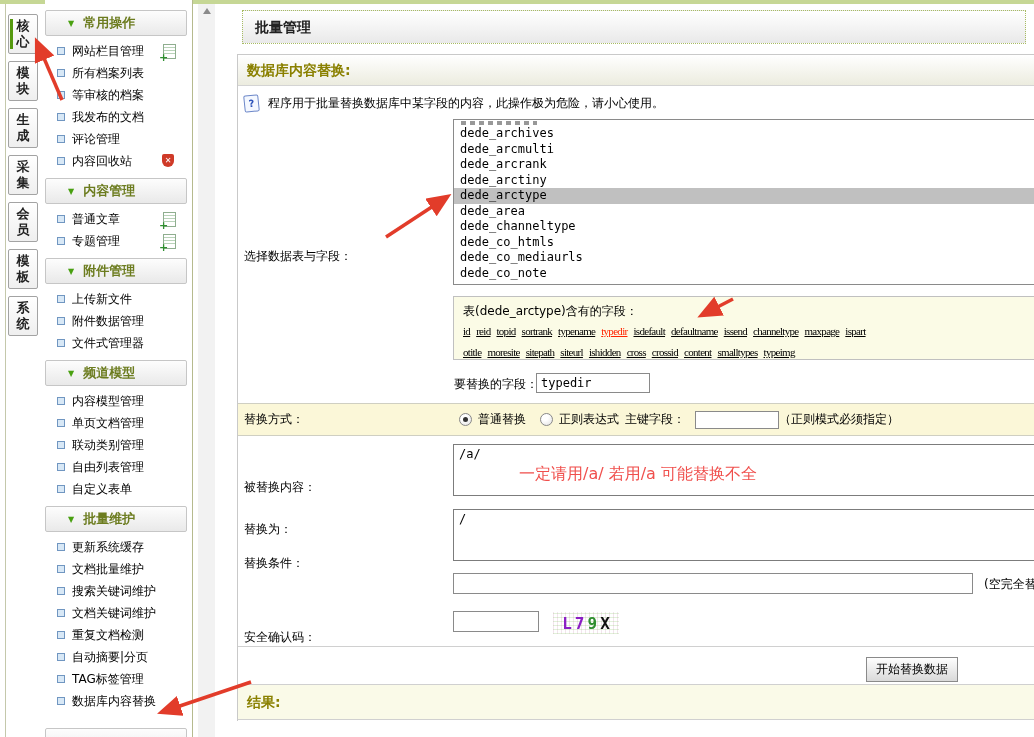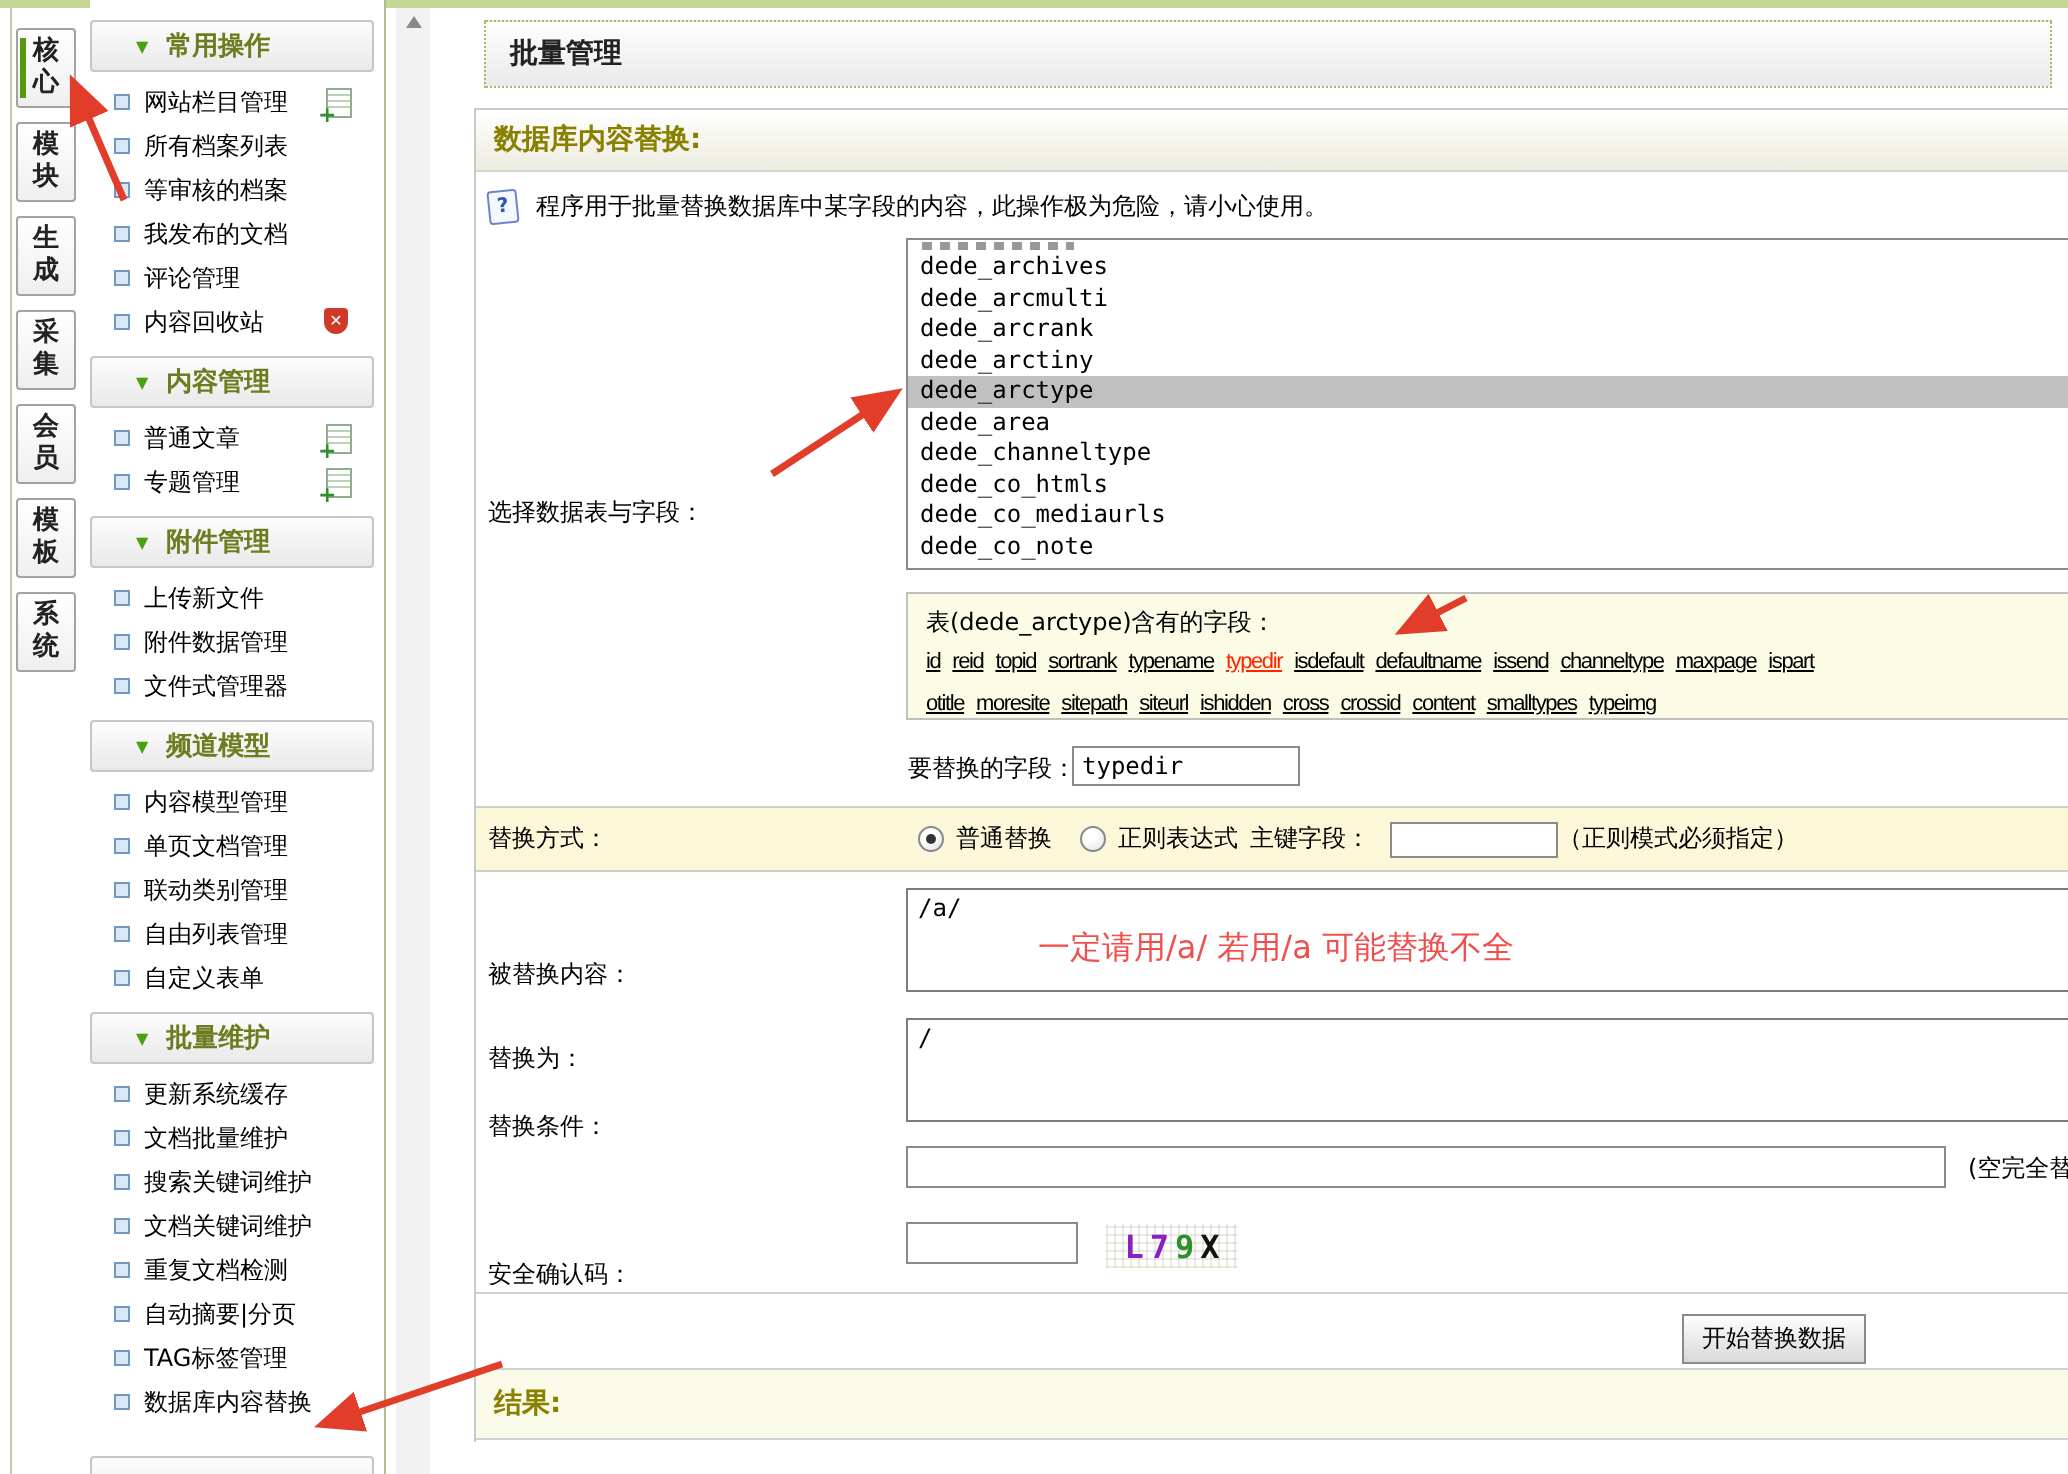--- a/index.html
+++ b/index.html
@@ -62,21 +62,21 @@
   .sliver{height:4px;margin:1px 0 0 7px;width:76px;opacity:.55;
       background:repeating-linear-gradient(90deg,#444 0 5px,transparent 5px 9px);}
   ul.tlist{list-style:none;margin:1px 0 0;padding:0;}
   ul.tlist li{height:15.5px;line-height:15.5px;padding-left:6px;font-family:"DejaVu Sans Mono",monospace;font-size:12px;white-space:pre;}
   ul.tlist li.selected{background:#c0c0c0;}
 
   #fieldbox{position:absolute;left:215px;top:241px;width:690px;height:64px;box-sizing:border-box;
       background:#fbfbe6;border:1px solid #c0c0c0;padding:4px 9px;font-size:12px;}
   .fcaption{line-height:20px;}
   .frow{line-height:21px;display:flex;gap:6px;}
-  .flink{font-family:Liberation Sans, sans-serif;font-size:11px;letter-spacing:-0.7px;
+  .flink{font-family:Liberation Serif, serif;font-size:11px;letter-spacing:-0.7px;
       text-decoration:underline;color:#000;cursor:pointer;white-space:pre;}
   .flink.hl{color:#ff2400;}
 
   .txt{box-sizing:border-box;border:1px solid #8a8a8a;font-family:"DejaVu Sans Mono",monospace;font-size:12px;padding:1px 4px;background:#fff;}
   #fieldinput{position:absolute;left:298px;top:318px;width:114px;height:20px;}
 
   .methodrow{position:absolute;left:0;top:348px;width:900px;height:33px;box-sizing:border-box;
       background:#fbf7d8;border-top:1px solid #cfcfc2;border-bottom:1px solid #cfcfc2;
       display:flex;align-items:center;font-size:12px;}
   .methodrow .flabel{position:absolute;left:6px;}
@@ -96,21 +96,21 @@
 
   #condinput{position:absolute;left:215px;top:518px;width:520px;height:21px;}
   .condsuffix{position:absolute;left:746px;top:521px;font-size:12px;white-space:nowrap;}
   #capinput{position:absolute;left:215px;top:556px;width:86px;height:21px;}
   .captcha{position:absolute;left:315px;top:557px;width:66px;height:22px;display:flex;align-items:center;justify-content:center;gap:3px;
       font-family:"DejaVu Sans Mono",monospace;font-weight:bold;font-size:16px;
       background:repeating-linear-gradient(0deg,rgba(150,200,120,.28) 0 1px,transparent 1px 4px),
                  repeating-linear-gradient(90deg,rgba(210,160,190,.28) 0 1px,transparent 1px 4px),#fff;}
   .divider{position:absolute;left:0;width:900px;border-top:1px solid #d0d0d0;}
   #div1{top:591px;}
-  #submit{position:absolute;left:603px;top:602px;height:25px;padding:0 9px;font-size:12px;
+  #submit{position:absolute;left:628px;top:602px;height:25px;padding:0 9px;font-size:12px;
       font-family:Liberation Sans, sans-serif;background:linear-gradient(#fefefe,#d9d9d9);
       border:1px solid #8a8a8a;cursor:pointer;}
   .resultrow{position:absolute;left:0;top:629px;width:900px;height:36px;box-sizing:border-box;background:#fafae8;
       border-top:1px solid #d0d0d0;border-bottom:1px solid #d0d0d0;line-height:34px;padding-left:9px;
       font-weight:bold;font-size:14px;color:#8a8000;}
 
   #arrows{position:absolute;left:0;top:0;width:1034px;height:737px;pointer-events:none;}
 </style>
 </head>
 <body>

